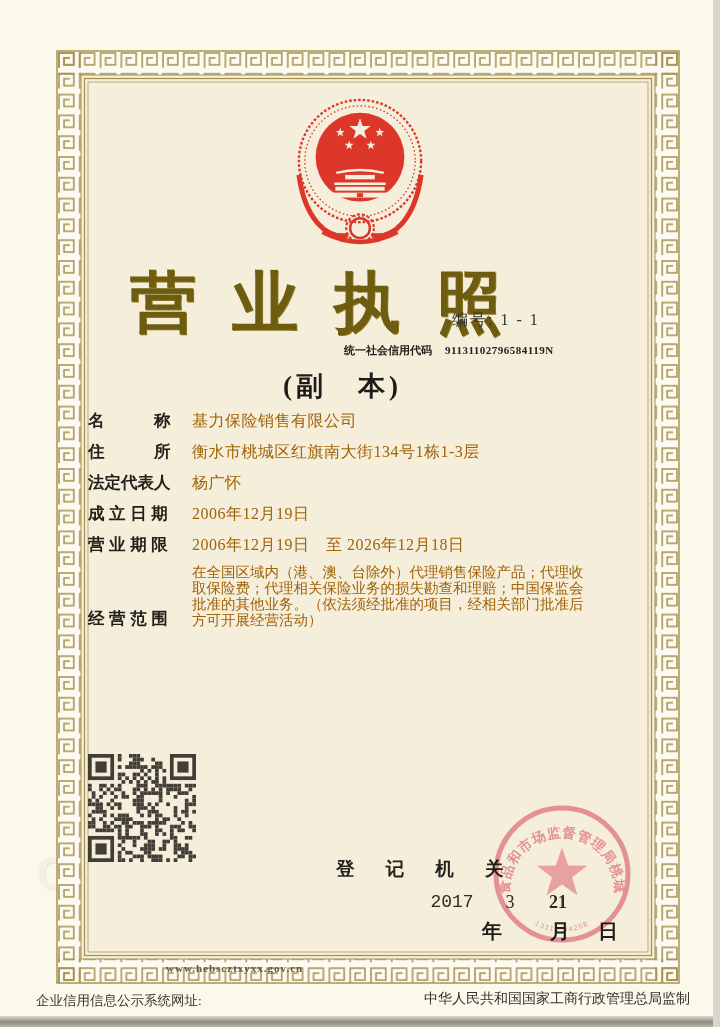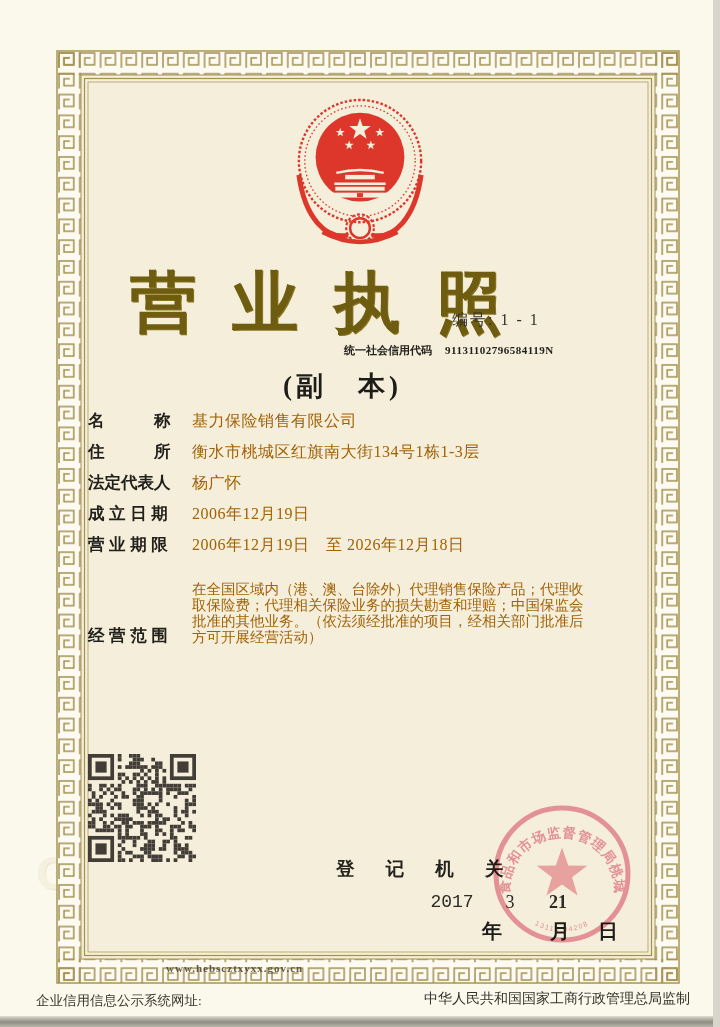--- a/index.html
+++ b/index.html
@@ -32,21 +32,21 @@
   .credit-line .code{margin-left:13px;letter-spacing:.5px;}
   .copy-label{position:absolute;left:0;top:368px;width:685px;text-align:center;
     font-size:27px;font-weight:700;color:#1d1c18;letter-spacing:4px;}
   .fields{position:absolute;left:88px;top:410px;width:552px;}
   .row{display:flex;align-items:flex-end;margin-bottom:10px;}
   .flabel{
     flex:0 0 86px;font-family:"Liberation Sans","DejaVu Sans",sans-serif;
     font-weight:600;font-size:16.5px;color:#21201b;white-space:nowrap;line-height:21px;
   }
   .fvalue{margin-left:18px;font-size:16px;color:#a16207;line-height:21px;letter-spacing:.5px;white-space:nowrap;}
-  .row-scope .fvalue{white-space:normal;width:405px;font-size:14.5px;line-height:15.9px;letter-spacing:0;margin-top:17px;}
+  .row-scope .fvalue{white-space:normal;width:405px;font-size:14.5px;line-height:15.9px;letter-spacing:0;}
   .qr{position:absolute;left:88px;top:754px;width:108px;height:108px;opacity:.92;}
   .reg-label{position:absolute;left:336px;top:856px;
     font-family:"Liberation Sans","DejaVu Sans",sans-serif;font-weight:600;
     font-size:18.5px;letter-spacing:13px;color:#23221d;}
   .dnum{position:absolute;top:892px;font-size:18px;color:#2b2a25;text-align:center;}
   .d-year{left:424px;width:56px;font-family:Liberation Mono, monospace;}
   .d-month{left:498px;width:24px;}
   .d-day{left:540px;width:36px;font-weight:bold;}
   .dunit{position:absolute;top:918px;width:24px;text-align:center;
     font-family:"Liberation Sans","DejaVu Sans",sans-serif;font-weight:700;

